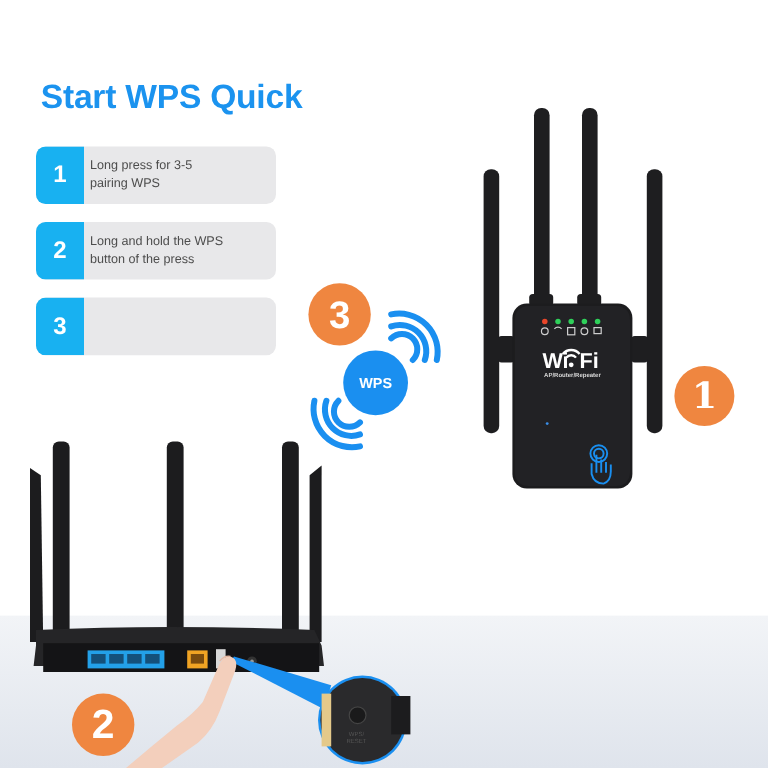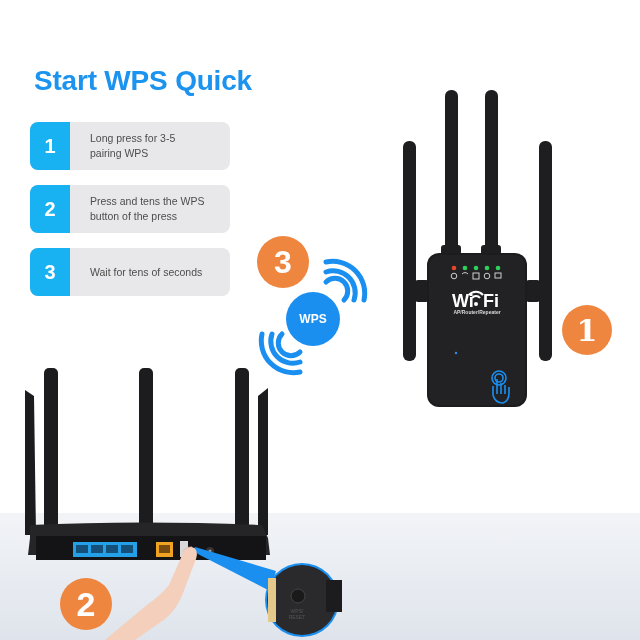--- a/index.html
+++ b/index.html
@@ -24,21 +24,21 @@
     position: absolute; left: 0; width: 200px; height: 48px;
     border-radius: 8px; background: #e8e8ea; overflow: hidden;
     display: flex; align-items: center;
   }
   .step .num {
     width: 40px; height: 48px; background: #18b1f1;
     color: #fff; font-weight: bold; font-size: 20px;
     display: flex; align-items: center; justify-content: center;
   }
   .step .txt {
-    padding-left: 20px; font-size: 10.5px; line-height: 15px; color: #4d4d4d;
+    padding-left: 5px; font-size: 10.5px; line-height: 15px; color: #4d4d4d;
   }
 
   .badge {
     position: absolute; border-radius: 50%;
     background: #ef8640; color: #fff; font-weight: bold;
     display: flex; align-items: center; justify-content: center;
   }
 
   .wps-circle {
     position: absolute; left: 286px; top: 292px; width: 54px; height: 54px;
@@ -61,28 +61,27 @@
   <div class="step" style="top:0;">
     <div class="num">1</div>
     <div class="txt">
       <div>Long press for 3-5</div>
       <div>pairing WPS</div>
     </div>
   </div>
   <div class="step" style="top:63px;">
     <div class="num">2</div>
     <div class="txt">
-      <div>Press and tens the WPS</div>
+      <div>Long and hold the WPS</div>
       <div>button of the press</div>
     </div>
   </div>
   <div class="step" style="top:126px;">
     <div class="num">3</div>
     <div class="txt">
-      <div>Wait for tens of seconds</div>
     </div>
   </div>
 </div>
 
 <div class="badge" style="left:257px; top:236px; width:52px; height:52px; font-size:32px;">3</div>
 
 <svg class="abs" style="left:318px; top:258px;" width="50" height="50" viewBox="0 0 50 50">
   <g fill="none" stroke="#1a8ff0" stroke-width="5" stroke-linecap="round">
     <path d="M8 14 A 22 22 0 0 1 36 42"></path>
     <path d="M8 4 A 32 32 0 0 1 46 42" opacity="1"></path>

